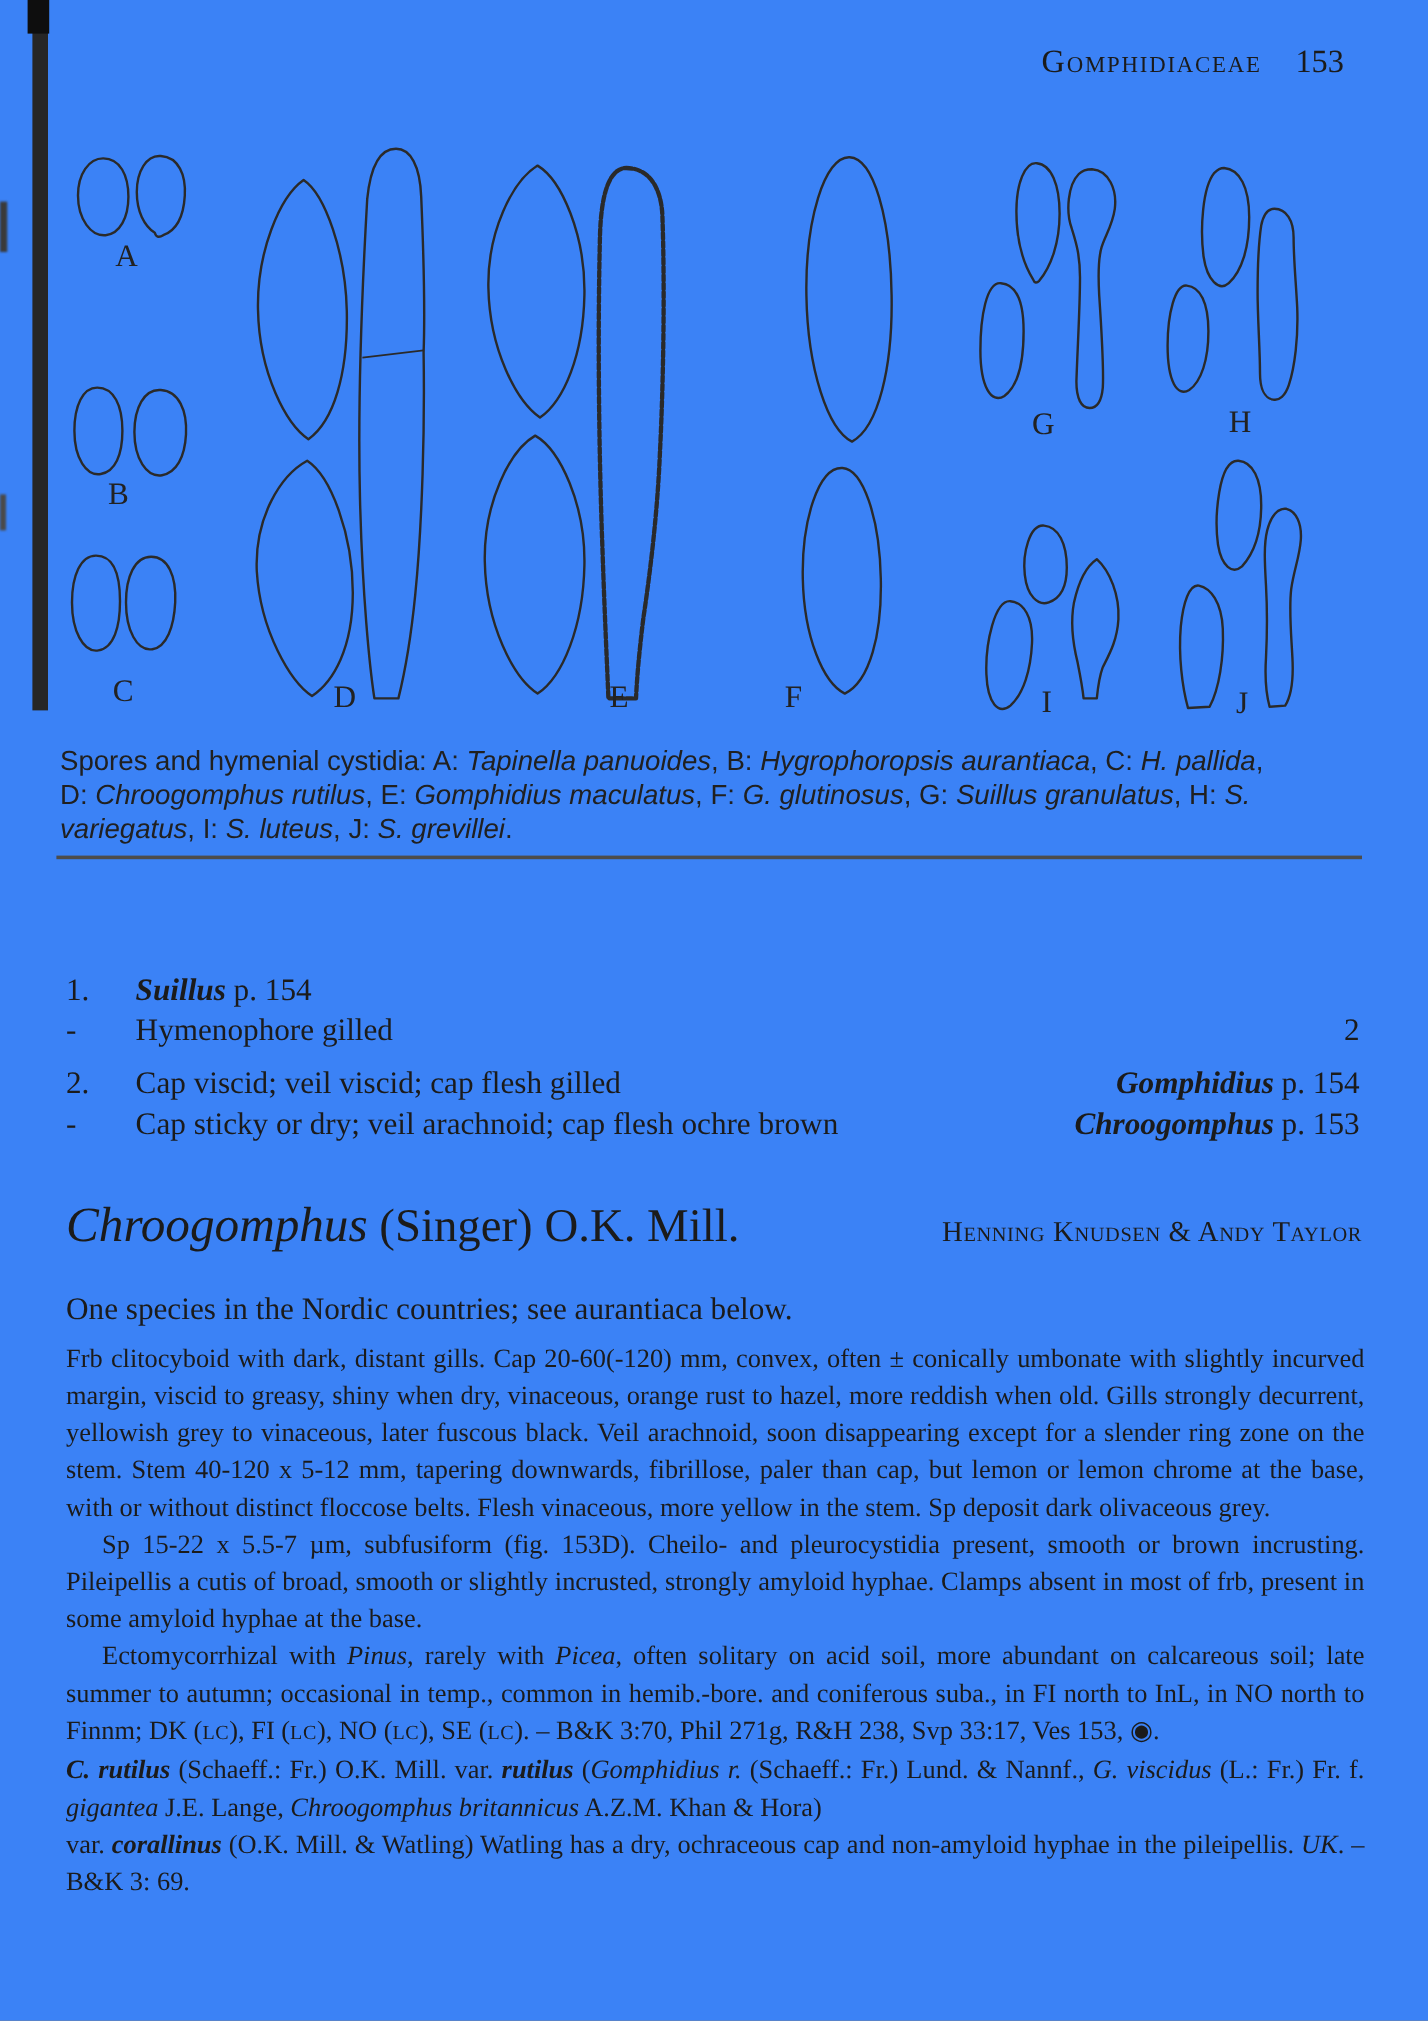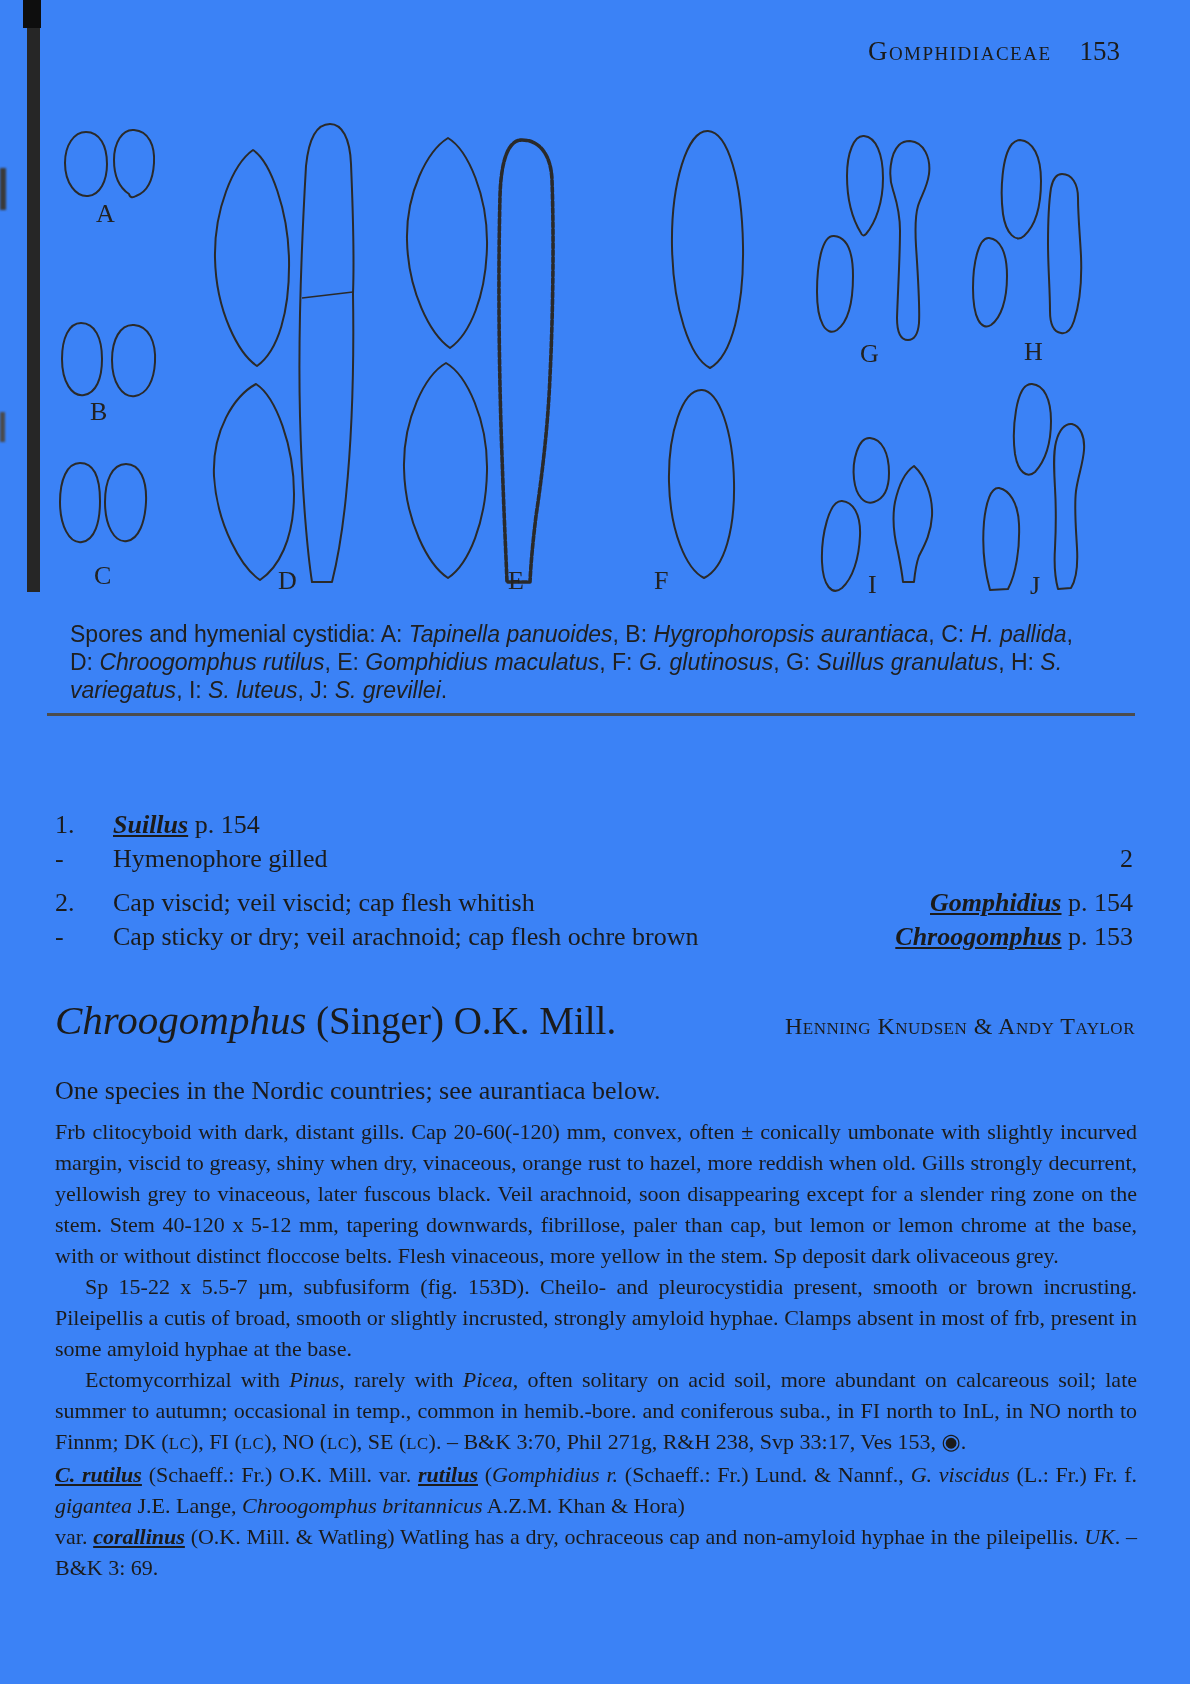--- a/index.html
+++ b/index.html
@@ -22,21 +22,21 @@
   .header .fam{font-variant:small-caps;letter-spacing:1.5px;}
   .header .pagenum{margin-left:28px;letter-spacing:0;}
   
   .figure{position:absolute;left:50px;top:116px;width:1045px;height:482px;}
   .figure svg{width:100%;height:100%;}
   .figure path{fill:none;stroke:#2a2a2a;stroke-width:2;stroke-linejoin:round;stroke-linecap:round;}
   .figure path.stippled{stroke-width:3.6;stroke-dasharray:5 2;}
   .figure line{stroke:#2a2a2a;stroke-width:1.6;}
   .figure text{font-family:"Liberation Serif",serif;font-size:26px;fill:#222;}
   
-  .caption{position:absolute;left:70px;top:620px;width:1024px;
+  .caption{position:absolute;left:50px;top:620px;width:1024px;
     font-family:"Liberation Sans",sans-serif;font-size:23px;line-height:28px;color:#202020;}
   .rule{position:absolute;left:47px;top:713px;width:1088px;height:3px;background:#4c4c4c;}
   
   .key{position:absolute;left:55px;top:808px;width:1078px;font-size:26px;}
   .key-row{display:flex;line-height:34px;}
   .key-row.gap{margin-top:10px;}
   .key-num{width:58px;flex:none;}
   .key-text{flex:1;}
   .key-target{flex:none;text-align:right;white-space:nowrap;}
   
@@ -44,21 +44,21 @@
   .genus-name{font-style:italic;font-size:41px;}
   .genus-auth{font-size:39px;white-space:pre;text-align:center;}
   .genus-authors{margin-left:auto;font-size:24px;font-variant:small-caps;letter-spacing:0.5px;}
   
   .intro{position:absolute;left:55px;top:1076px;width:1082px;font-size:26px;}
   .bodytext{position:absolute;left:55px;top:1116px;width:1082px;
     font-size:22px;line-height:31px;text-align:justify;}
   .bodytext p{margin:0;}
   .bodytext p.indent{text-indent:30px;}
   .it{font-style:italic;}
-  .bd{font-weight:bold;text-decoration:underline;}
+  .bd{font-weight:bold;}
   .sc{font-size:0.76em;letter-spacing:0.5px;}
 </style>
 </head>
 <body>
 
 <div class="page">
 
   <div class="scan-bar"></div>
   <div class="scan-bar-cap"></div>
   <div class="smudge1"></div>
@@ -150,21 +150,21 @@
       <span class="key-num">1.</span>
       <span class="key-target"><span class="it bd">Suillus</span><span> p. 154</span></span>
     </div>
     <div class="key-row">
       <span class="key-num">-</span>
       <span class="key-text">Hymenophore gilled</span>
       <span class="key-target"><span>2</span></span>
     </div>
     <div class="key-row gap">
       <span class="key-num">2.</span>
-      <span class="key-text">Cap viscid; veil viscid; cap flesh whitish</span>
+      <span class="key-text">Cap viscid; veil viscid; cap flesh gilled</span>
       <span class="key-target"><span class="it bd">Gomphidius</span><span> p. 154</span></span>
     </div>
     <div class="key-row">
       <span class="key-num">-</span>
       <span class="key-text">Cap sticky or dry; veil arachnoid; cap flesh ochre brown</span>
       <span class="key-target"><span class="it bd">Chroogomphus</span><span> p. 153</span></span>
     </div>
   </div>
 
   <div class="genus-heading">

